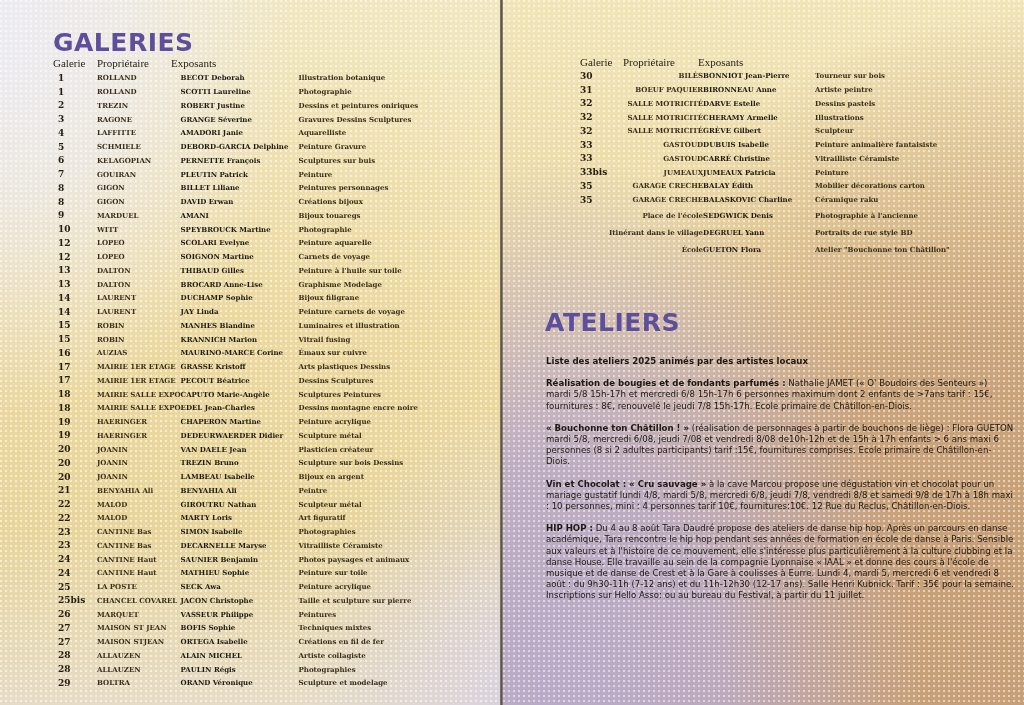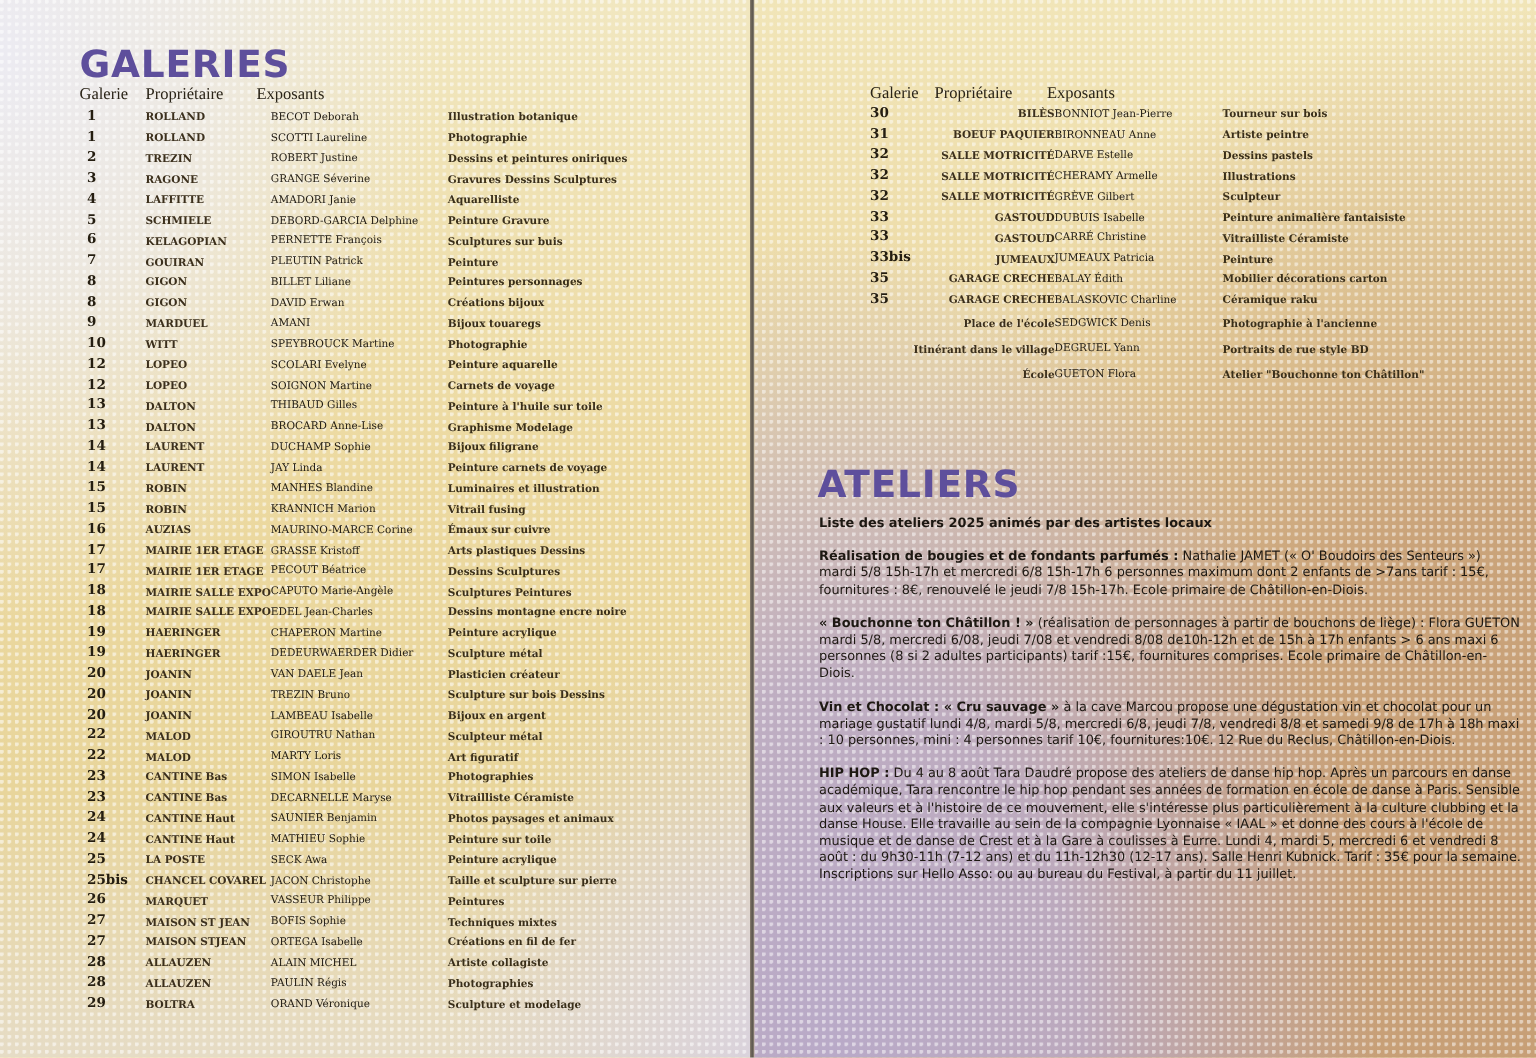--- a/index.html
+++ b/index.html
@@ -47,33 +47,33 @@
     display:flex;
   }
   .col-head span { display:inline-block; }
   table.gal {
     position:absolute; border-collapse:collapse;
     font-family:"DejaVu Serif", serif; font-size:7px; font-weight:bold; color:#2d2515;
   }
   table.gal td { padding:0; height:13.75px; white-space:nowrap; vertical-align:middle; }
   table.gal td.num { font-size:9px; color:#241d10; }
   table.gal td.owner { font-weight:bold; color:#3b2f1c; }
-  table.gal td.expo { font-weight:normal; color:#1f1a12; }
+  table.gal td.expo { font-weight:bold; color:#1f1a12; }
   table.gal td.disc { font-weight:normal; color:#3a2f1a; font-weight:600; }
   .left-table { left:58px; top:71px; }
   .left-table td.num { width:39px; }
   .left-table td.owner { width:75px; }
   .left-table td.expo { width:118px; }
   .right-table { left:580px; top:69px; }
   .right-table td.num { width:29px; }
   .right-table td.owner { width:88px;text-align:right; }
   .right-table td.expo { width:112px; }
   .right-table tr.extra td { height:17px; }
   .ateliers-body {
-    position:absolute; left:546px; top:344px; width:468px;
+    position:absolute; left:546px; top:356px; width:468px;
     font-family:"DejaVu Sans", sans-serif; font-size:8.6px; line-height:11.2px; color:#1d1812;
   }
   .ateliers-body p { margin:0 0 11px 0; }
   .ateliers-body b { font-weight:bold; }
 </style>
 </head>
 <body>
 
 <div class="spread">
   <div class="topband"></div>
@@ -259,20 +259,26 @@
             <td class="num">20</td>
             <td class="owner">JOANIN</td>
             <td class="expo">TREZIN Bruno</td>
             <td class="disc">Sculpture sur bois Dessins</td>
           </tr>
           <tr>
             <td class="num">20</td>
             <td class="owner">JOANIN</td>
             <td class="expo">LAMBEAU Isabelle</td>
             <td class="disc">Bijoux en argent</td>
+          </tr>
+          <tr>
+            <td class="num">21</td>
+            <td class="owner">BENYAHIA Ali</td>
+            <td class="expo">BENYAHIA Ali</td>
+            <td class="disc">Peintre</td>
           </tr>
           <tr>
             <td class="num">22</td>
             <td class="owner">MALOD</td>
             <td class="expo">GIROUTRU Nathan</td>
             <td class="disc">Sculpteur métal</td>
           </tr>
           <tr>
             <td class="num">22</td>
             <td class="owner">MALOD</td>

